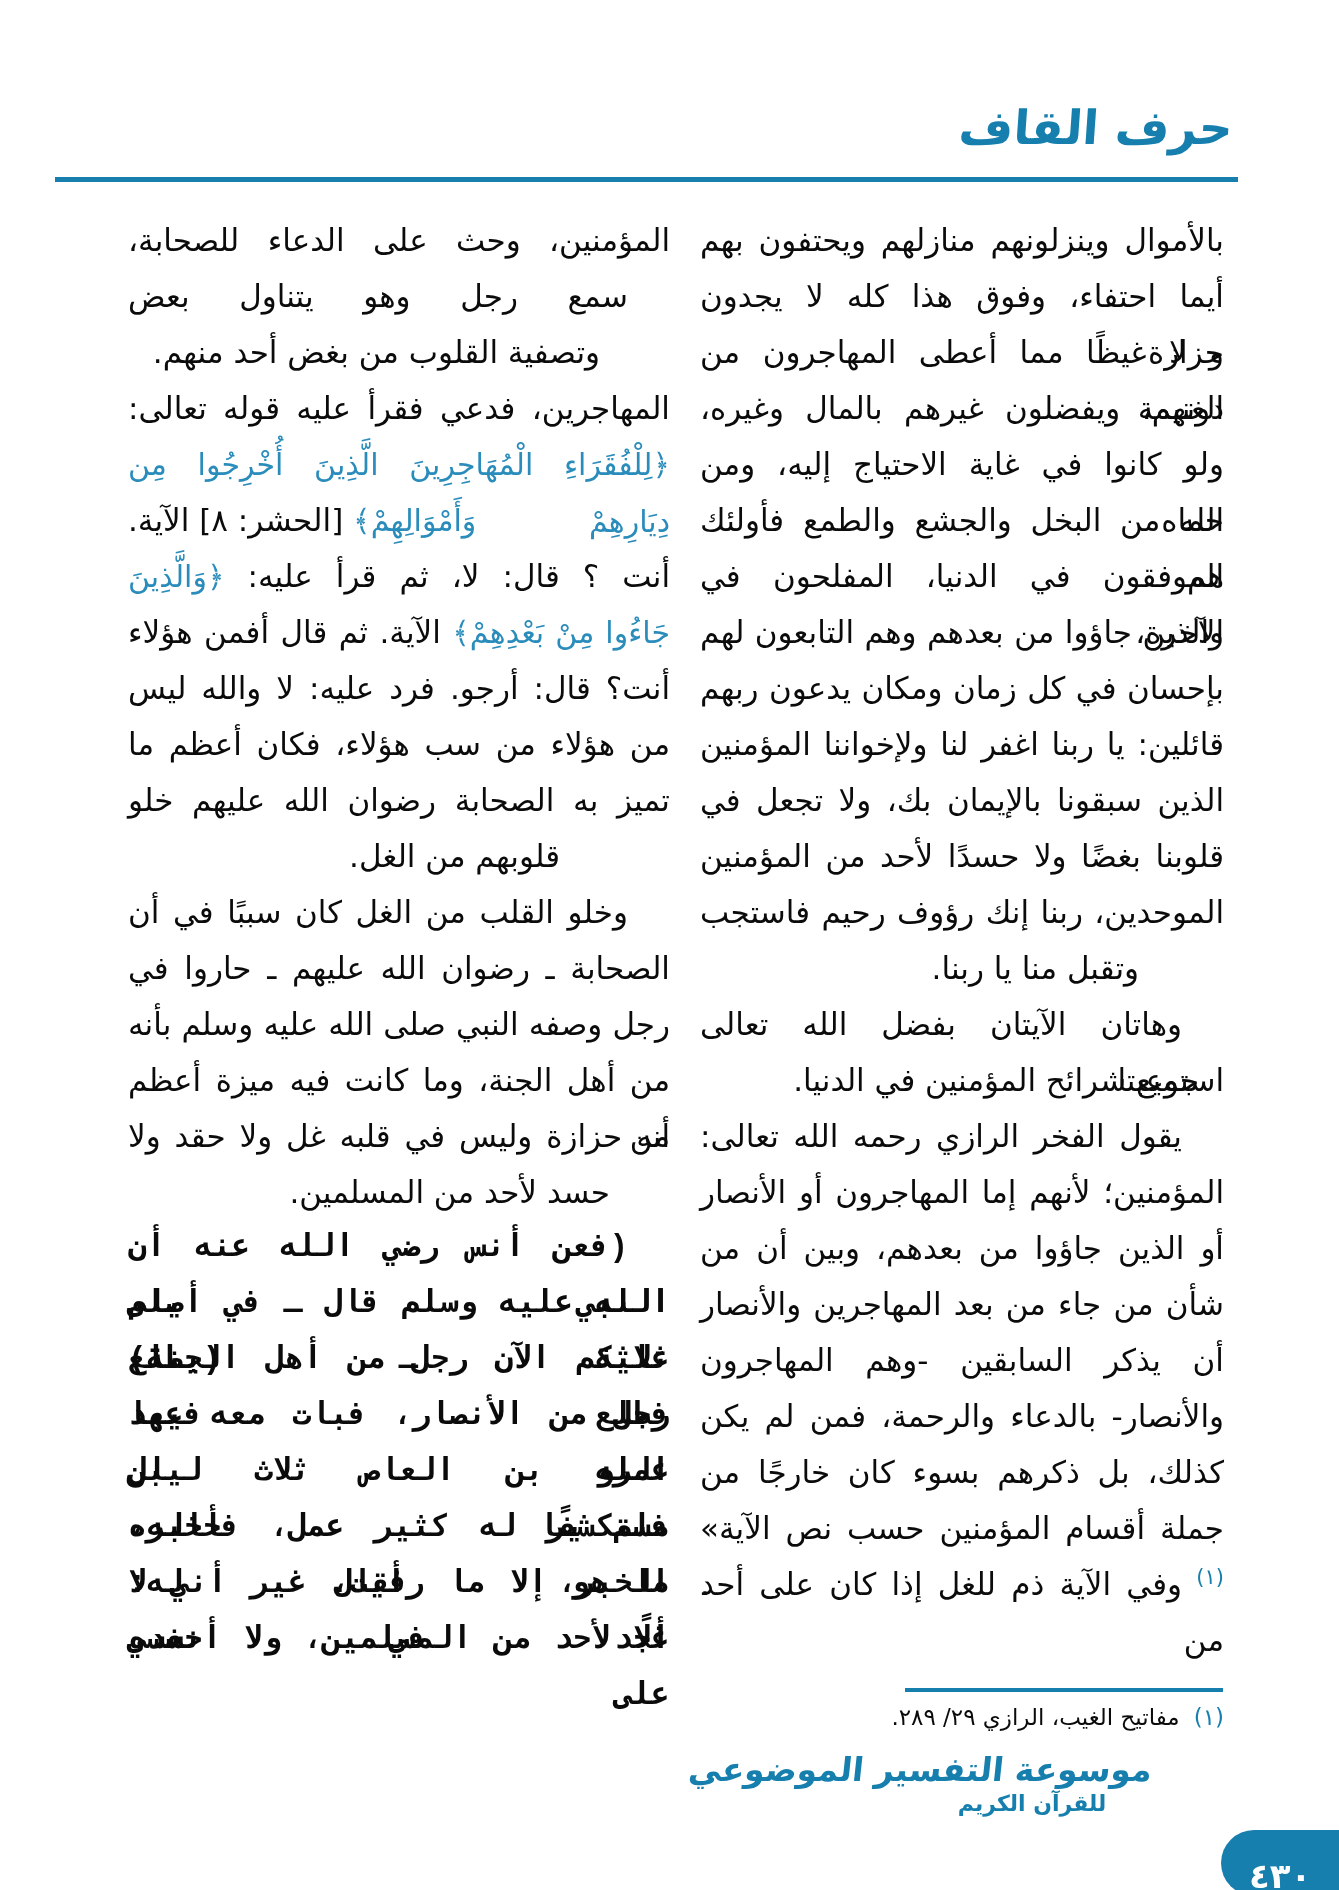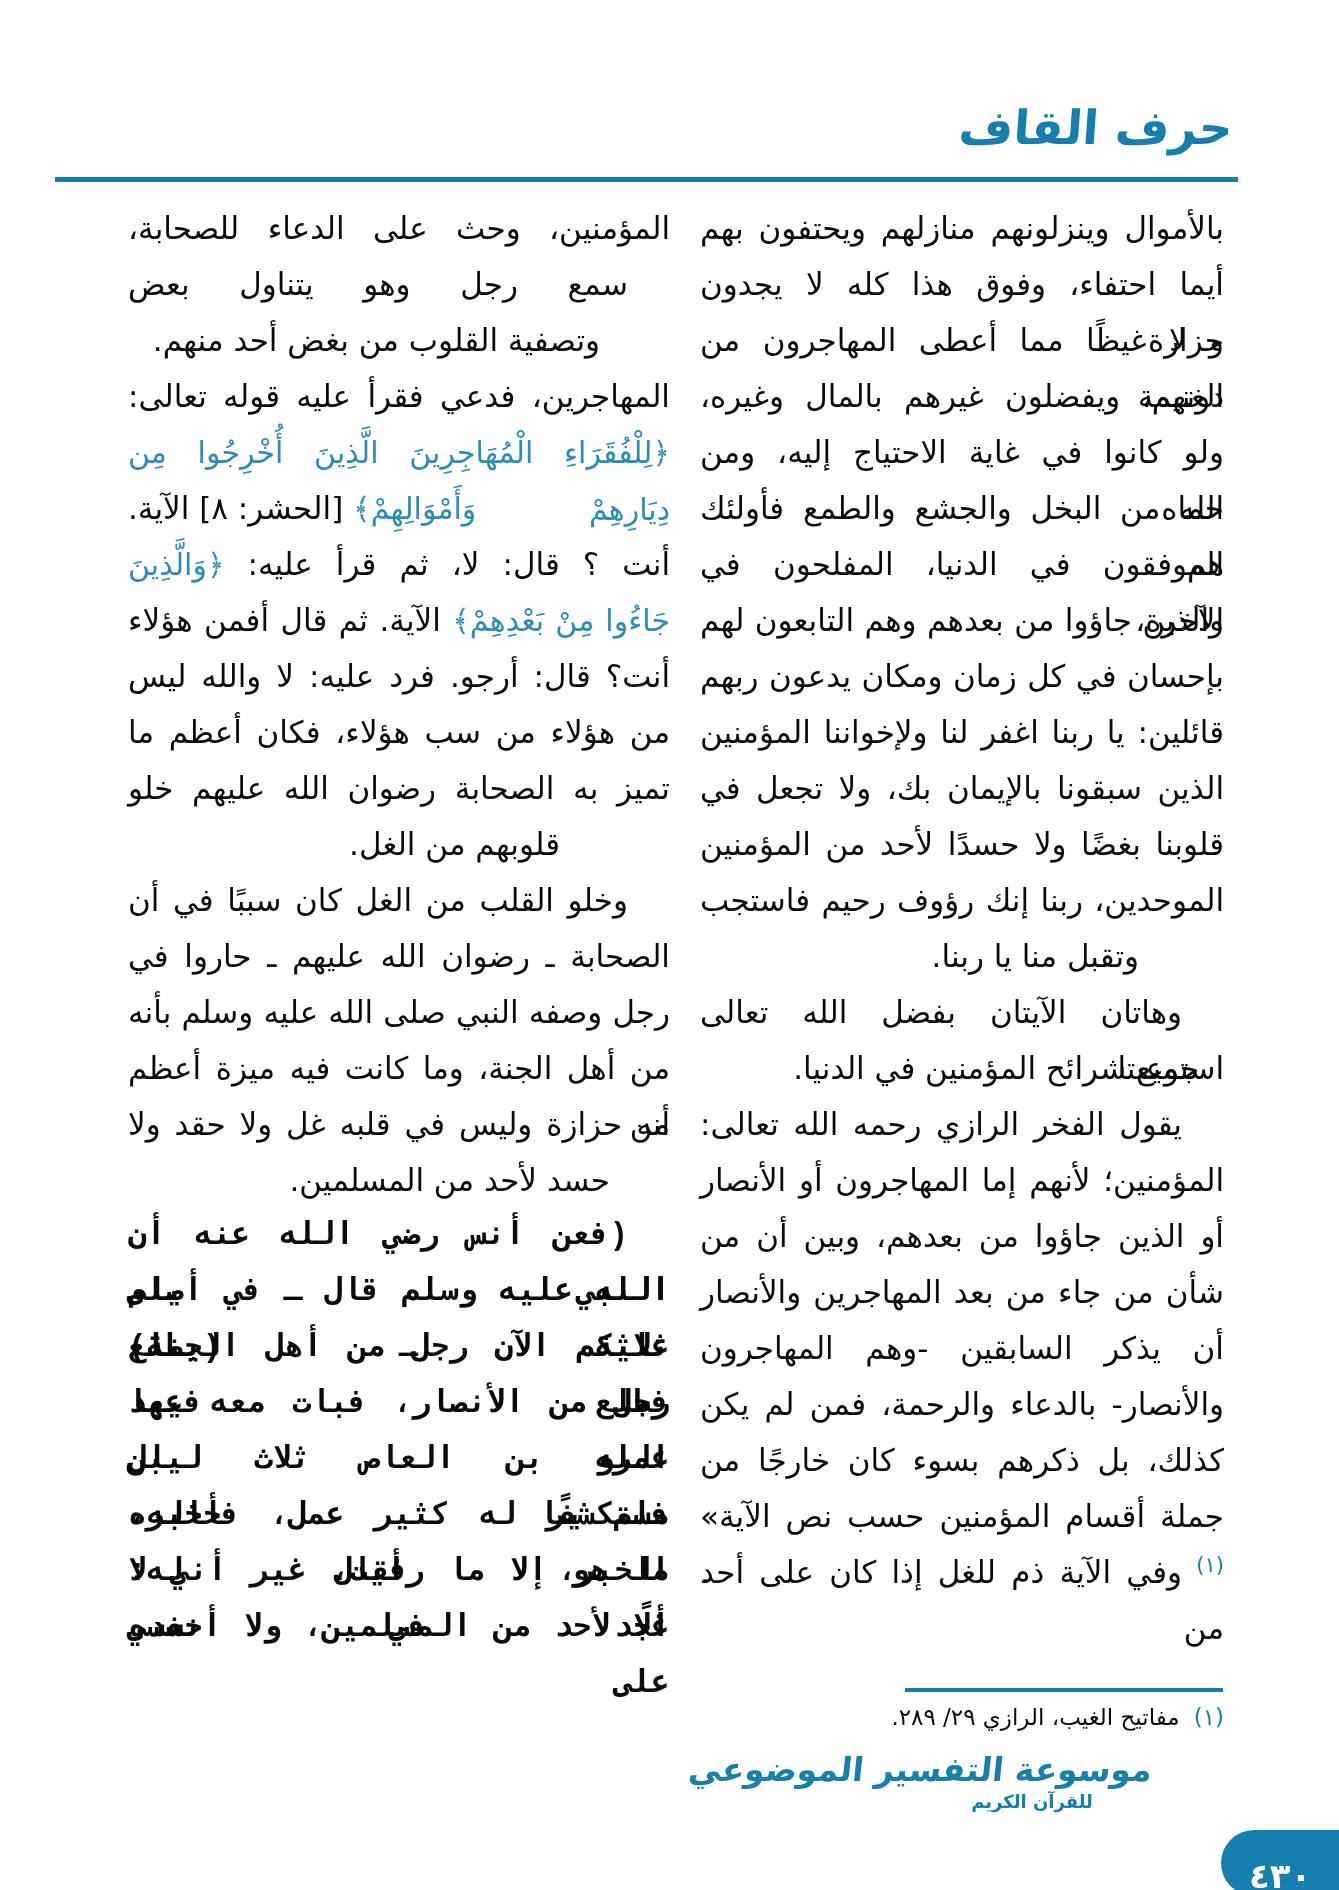--- a/index.html
+++ b/index.html
@@ -11,21 +11,21 @@
   .page{position:absolute; inset:0; width:1339px; height:1890px; background:var(--bg);}
 
   .page-title{
     position:absolute; top:100px; right:106px;
     color:var(--accent); font-size:47px; font-weight:bold;
     letter-spacing:-2px; transform:skewX(-4deg);
     white-space:nowrap;
   }
   .header-rule{position:absolute; top:177px; left:55px; width:1183px; height:5px; background:var(--accent);}
 
-  .col{position:absolute; top:200px; color:var(--ink);}
+  .col{position:absolute; top:212px; color:var(--ink);}
   .col-right{left:700px; width:524px;}
   .col-left{left:128px; width:542px;}
 
   .ln{
     height:56px; line-height:56px; font-size:31px;
     text-align:justify; text-align-last:justify;
     direction:rtl;
   }
   .ln.ind{text-indent:42px;}
   .ln.end{text-align-last:right;}
@@ -36,21 +36,21 @@
 
   .fn-rule{position:absolute; top:1688px; left:905px; width:318px; height:4px; background:var(--accent);}
   .footnote{
     position:absolute; top:1704px; left:700px; width:524px;
     font-size:23px; color:var(--ink); text-align:right; direction:rtl; white-space:nowrap;
   }
   .fn-marker{color:var(--accent); margin-left:14px;}
 
   .logo{position:absolute; top:1752px; left:912px; width:240px; text-align:center; color:var(--accent); line-height:1.1;}
   .logo-main{font-size:33px; font-weight:bold; transform:skewX(-6deg); white-space:nowrap;}
-  .logo-sub{font-size:18px; font-weight:bold; margin-top:4px;}
+  .logo-sub{font-size:22px; font-weight:bold; margin-top:4px;}
 
   .badge{
     position:absolute; top:1830px; left:1221px; width:118px; height:66px;
     background:var(--accent); border-radius:33px 0 0 33px;
     display:flex; align-items:flex-end; justify-content:center;
   }
   .badge span{color:var(--badge-text); font-size:34px; font-weight:bold;}
 </style>
 </head>
 <body>

